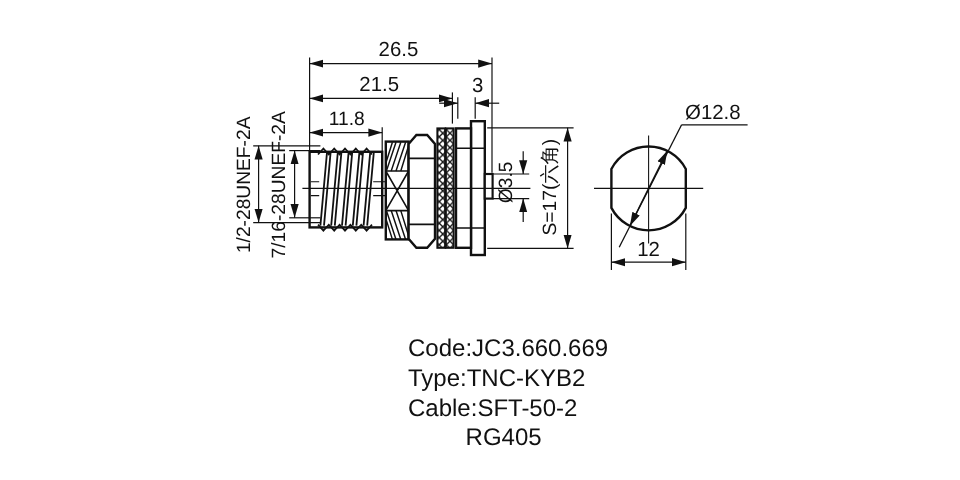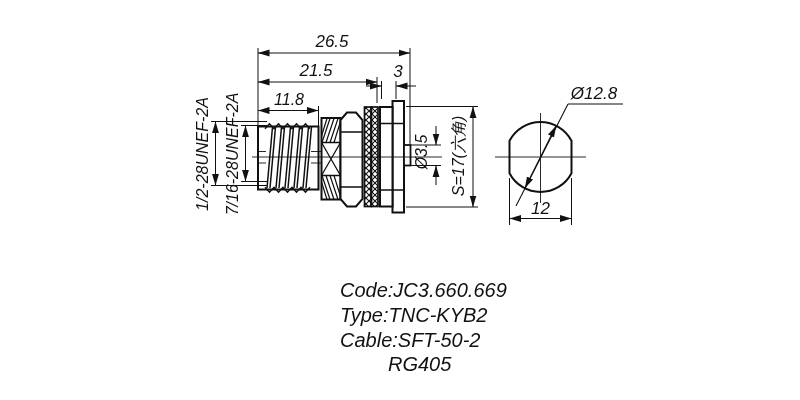--- a/index.html
+++ b/index.html
@@ -1,17 +1,17 @@
 <!DOCTYPE html>
 <html><head>
 <meta charset="utf-8">
 <style>
   html,body{margin:0;padding:0;background:#fff;}
   .stage{position:relative;width:667px;height:400px;background:#fff;overflow:hidden;
-         font-family:"Liberation Sans", sans-serif;font-style:italic;}
+         font-family:"Liberation Sans", sans-serif;}
   svg text{font-family:"Liberation Sans","DejaVu Sans",sans-serif;fill:#111;}
   .dimtxt{font-size:17px;}
   .dimtxt-s{font-size:16px;}
   .notetxt{font-size:20px;}
 </style>
 </head>
 <body>
 
 <div class="stage">
 <svg width="800" height="400" viewBox="0 0 800 400">

